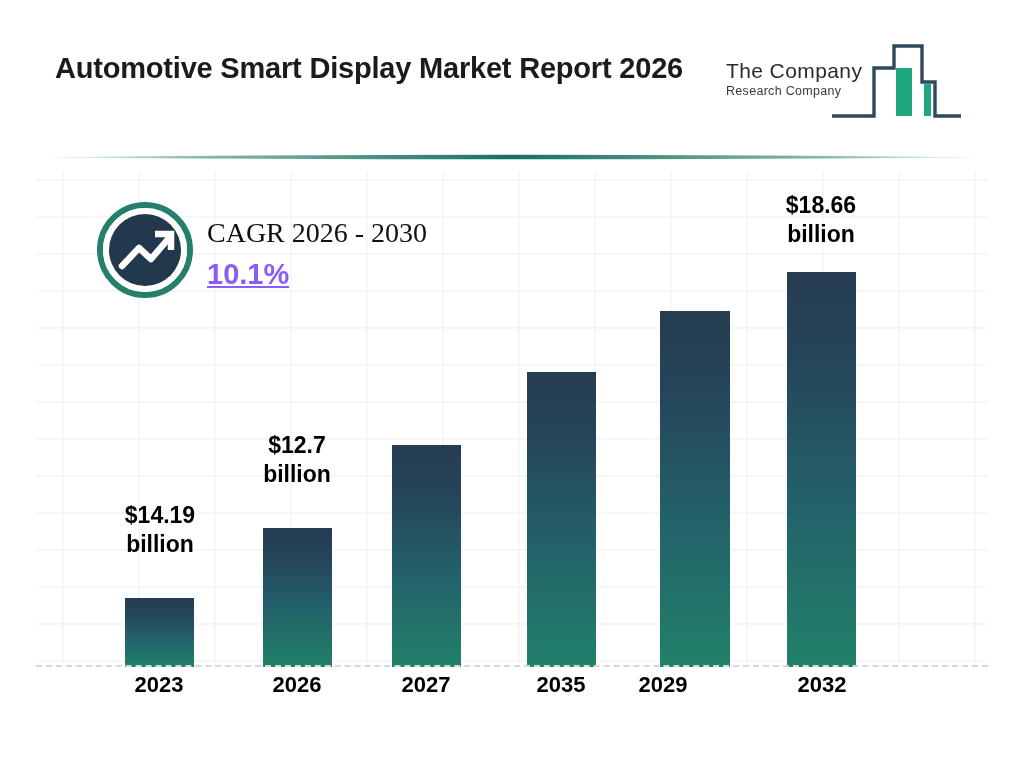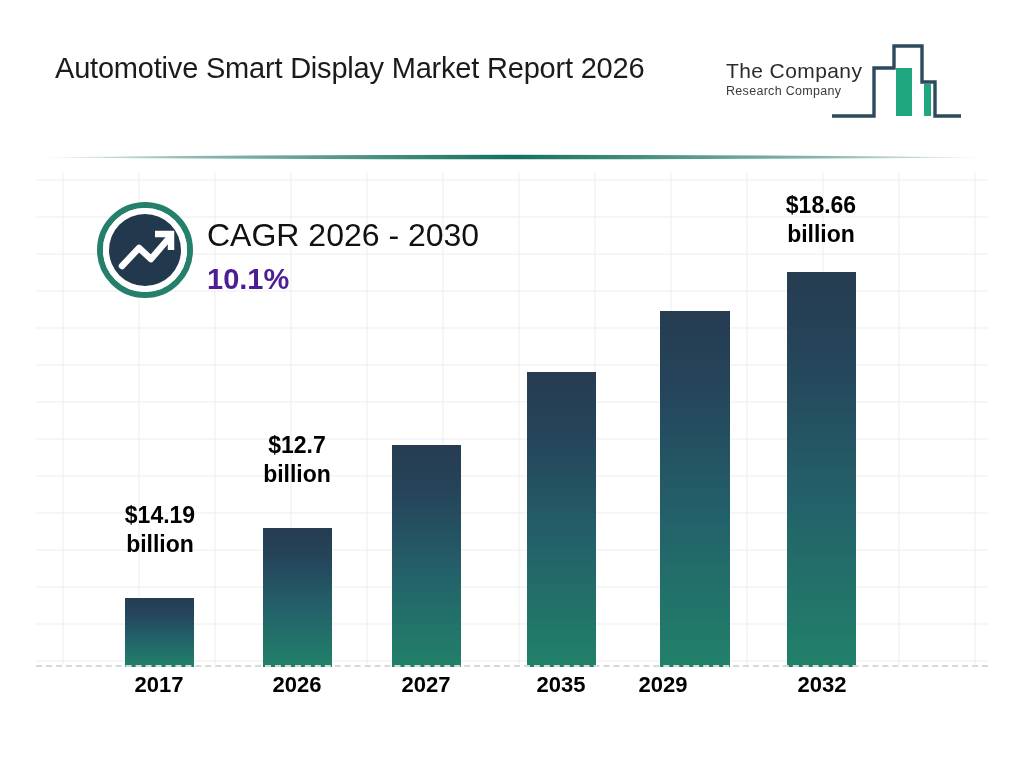--- a/index.html
+++ b/index.html
@@ -22,21 +22,21 @@
     left: 0; top: 0;
     width: 1024px;
     height: 152px;
   }
   #page-title {
     position: absolute;
     left: 55px;
     top: 48px;
     width: 650px;
     font-size: 29px;
-    font-weight: 400;
+    font-weight: 700;
     line-height: 1.42;
     color: #1b1b1b;
     letter-spacing: -0.2px;
   }
 
   
   #logo {
     position: absolute;
     left: 726px;
     top: 34px;
@@ -130,33 +130,35 @@
     position: absolute;
     left: 0;
     top: 0;
   }
   #cagr-text {
     position: absolute;
     left: 110px;
     top: 13px;
   }
   #cagr-period {
-    font-size: 32px;
+    font-size: 28px;
     font-weight: 400;
     color: #111111;
     line-height: 1.25;
     white-space: nowrap;
+    font-family: Liberation Serif, serif;
   }
   #cagr-value {
     font-size: 29px;
     font-weight: bold;
-    color: #4c1d95;
+    color: #8b5cf6;
     line-height: 1.3;
     margin-top: 6px;
     white-space: nowrap;
+    text-decoration: underline;
   }
 
   
   #xaxis {
     position: absolute;
     left: 36px;
     top: 672px;
     width: 952px;
     height: 40px;
   }
@@ -260,19 +262,19 @@
       <polyline points="58,32 74,32 74,48" fill="none" stroke="#ffffff" stroke-width="6.5" stroke-linecap="butt" stroke-linejoin="miter"></polyline>
     </svg>
     <div id="cagr-text">
       <div id="cagr-period">CAGR 2026 - 2030</div>
       <div id="cagr-value">10.1%</div>
     </div>
   </div>
 </div>
 
 <div id="xaxis">
-  <div class="xtick" style="left:68px;">2017</div>
+  <div class="xtick" style="left:68px;">2023</div>
   <div class="xtick" style="left:206px;">2026</div>
   <div class="xtick" style="left:335px;">2027</div>
   <div class="xtick" style="left:470px;">2035</div>
   <div class="xtick" style="left:572px;">2029</div>
   <div class="xtick" style="left:731px;">2032</div>
 </div>
 
 </body></html>

